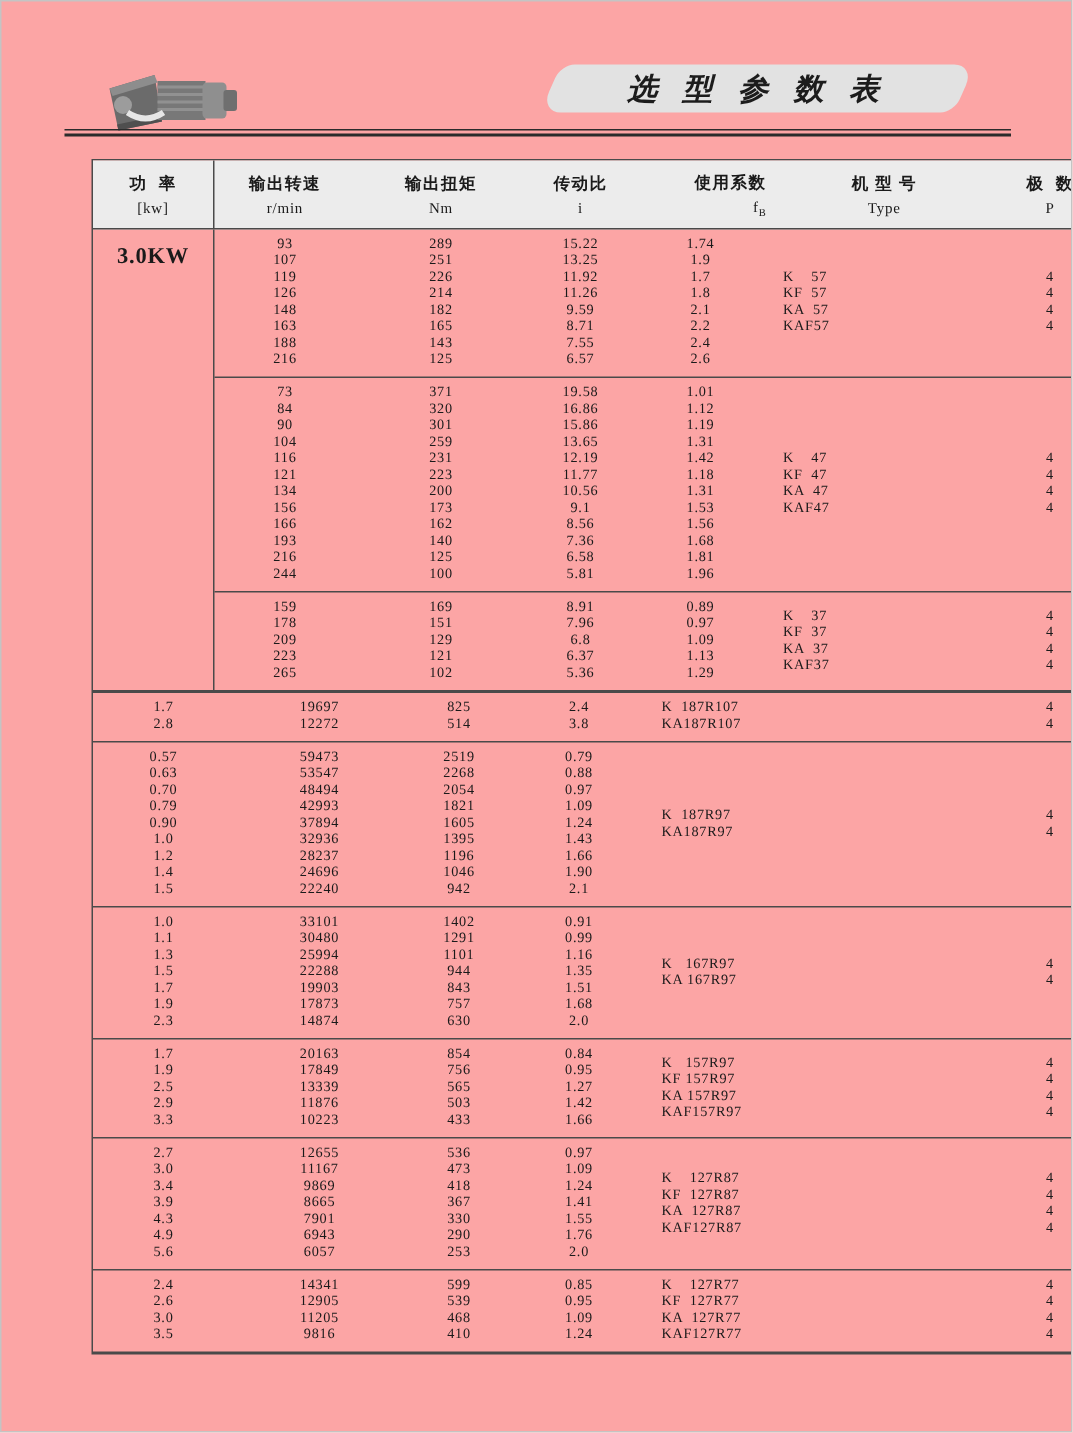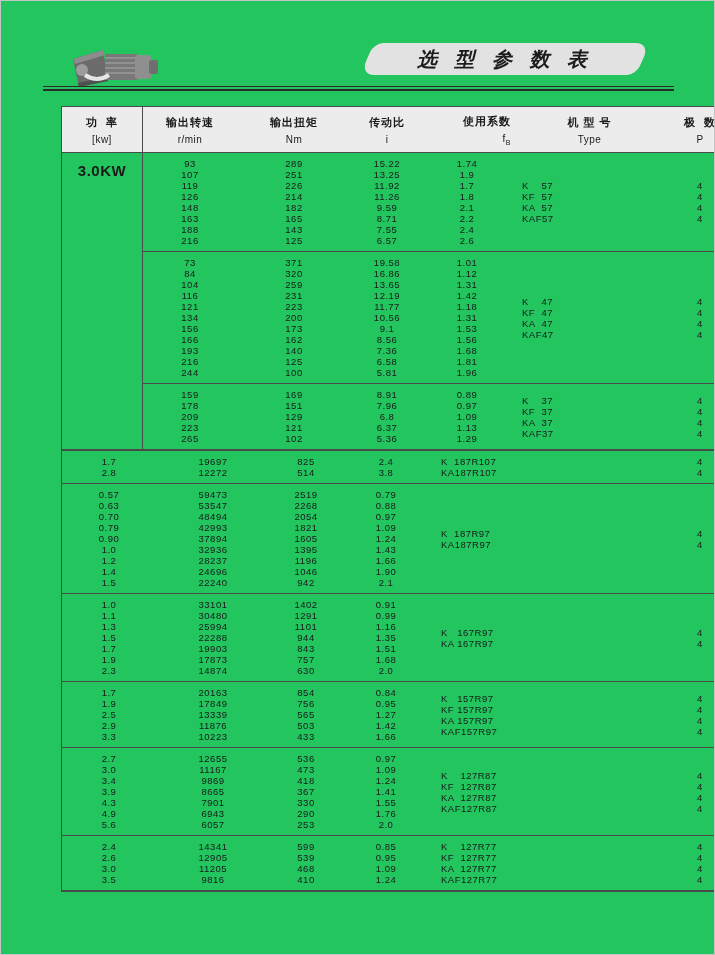--- a/index.html
+++ b/index.html
@@ -1,21 +1,21 @@
 <!DOCTYPE html>
 <html><head>
 <meta charset="utf-8">
 <style>
   html,body{margin:0;padding:0;background:#fff;}
   .page{
     position:relative;
     width:713px;height:953px;
     border:1px solid #c4c4c4;
-    background:#22c55e;
-    font-family:Liberation Sans, sans-serif;
+    background:#fca5a5;
+    font-family:Liberation Serif, serif;
     color:#1a1a1a;
     overflow:hidden;
   }
   
   .gearmotor{position:absolute;left:68px;top:44px;width:96px;height:44px;}
   .banner{position:absolute;left:366px;top:42px;width:276px;height:32px;}
   .banner-bg{position:absolute;inset:0;background:#e2e2e2;transform:skewX(-24deg);border-radius:9px 14px 9px 14px;}
   .banner-text{
     position:relative;display:flex;align-items:center;justify-content:center;height:100%;
     font-size:20px;font-weight:bold;font-style:italic;letter-spacing:6px;color:#1c1c1c;white-space:pre;
@@ -216,20 +216,26 @@
     <span class="cell c-factor">1.01</span>
   </div>
 
   <div class="num-row">
     <span class="cell c-speed">84</span>
     <span class="cell c-torque">320</span>
     <span class="cell c-ratio">16.86</span>
     <span class="cell c-factor">1.12</span>
   </div>
 
+  <div class="num-row">
+    <span class="cell c-speed">90</span>
+    <span class="cell c-torque">301</span>
+    <span class="cell c-ratio">15.86</span>
+    <span class="cell c-factor">1.19</span>
+  </div>
 
   <div class="num-row">
     <span class="cell c-speed">104</span>
     <span class="cell c-torque">259</span>
     <span class="cell c-ratio">13.65</span>
     <span class="cell c-factor">1.31</span>
   </div>
 
   <div class="num-row">
     <span class="cell c-speed">116</span>

